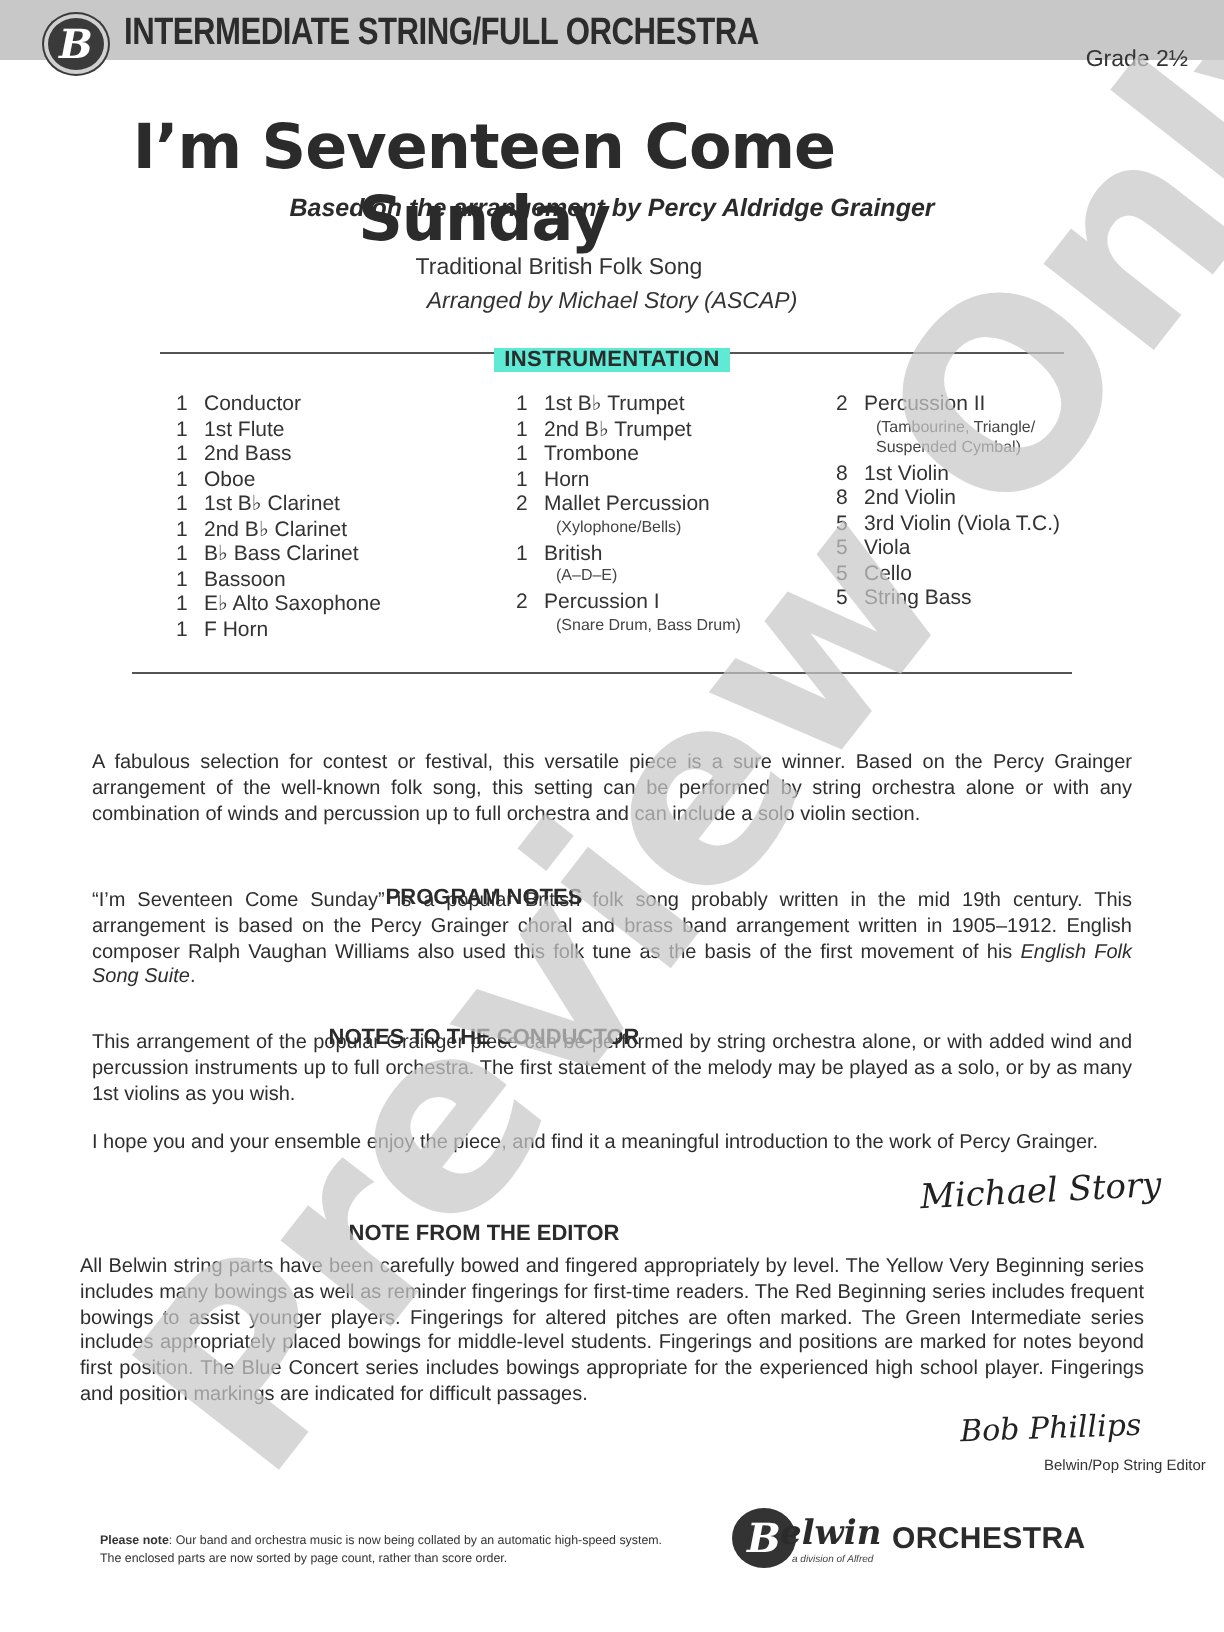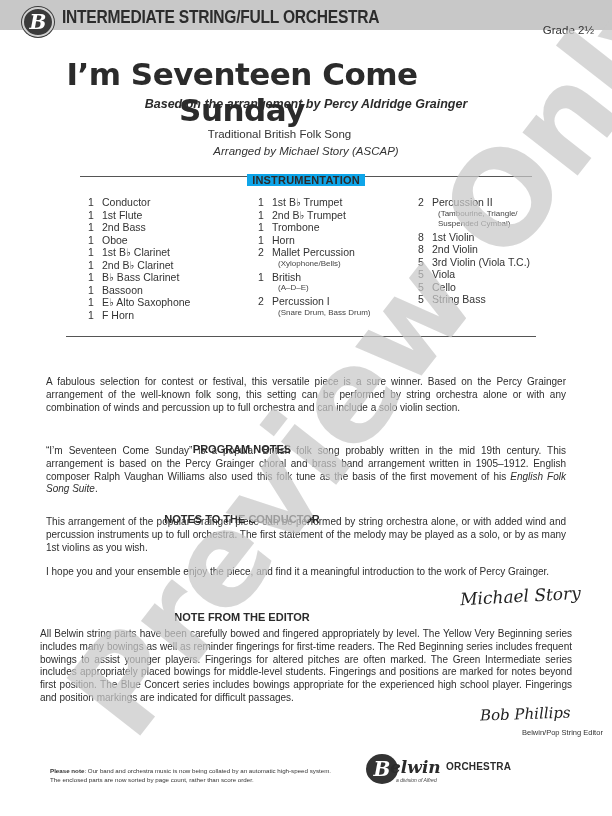--- a/index.html
+++ b/index.html
@@ -45,21 +45,21 @@
       font-style: italic; font-size: 11.5px; color: #333;
     }
 
     .instr-rule {
       position: absolute; left: 80px; width: 452px; top: 176px; height: 1px; background: #555;
     }
     .instr-heading {
       position: absolute; left: 0; width: 612px; top: 170px; text-align: center;
     }
     .instr-heading span {
-      background: #0ea5e9; padding: 0 5px; font-weight: bold; font-size: 11px; color: #2b2b2b; letter-spacing: 0.2px;
+      background: #5eead4; padding: 0 5px; font-weight: bold; font-size: 11px; color: #2b2b2b; letter-spacing: 0.2px;
     }
     .instr-col { position: absolute; top: 196px; font-size: 10.5px; color: #333; line-height: 12.5px; }
     .instr-col.c1 { left: 88px; }
     .instr-col.c2 { left: 258px; }
     .instr-col.c3 { left: 418px; }
     .instr-row { display: flex; }
     .instr-row .qty { width: 14px; flex: none; }
     .instr-row .name { white-space: nowrap; }
     .instr-sub { font-size: 8px; line-height: 10px; padding-left: 20px; white-space: nowrap; color: #444; }
     .bottom-rule {
@@ -93,21 +93,21 @@
       position: absolute; left: 0; top: 0; width: 32px; height: 30px; border-radius: 50%;
       background: #333; color: #fff; font-family: "DejaVu Serif", serif; font-style: italic; font-weight: bold;
       font-size: 20px; line-height: 30px; text-align: center;
     }
     .brand-script {
       position: absolute; left: 24px; top: 3px; font-family: "DejaVu Serif", serif; font-style: italic; font-weight: bold;
       font-size: 17px; color: #2b2b2b;
     }
     .brand-word {
       position: absolute; left: 80px; top: 7px; font-family: "Liberation Sans", sans-serif; font-weight: bold;
-      font-size: 10px; color: #2b2b2b; letter-spacing: 0.2px;
+      font-size: 15px; color: #2b2b2b; letter-spacing: 0.2px;
     }
     .brand-sub {
       position: absolute; left: 30px; top: 23px; font-size: 5px; font-style: italic; color: #444;
     }
 
     .watermark {
       position: absolute; left: -40px; top: 370px; width: 720px; text-align: center;
       font-family: "DejaVu Sans", sans-serif; font-weight: bold; font-size: 128px; color: rgba(200,200,200,0.72);
       transform: rotate(-52deg); transform-origin: center center; white-space: nowrap; pointer-events: none;
       letter-spacing: -2px; line-height: 1;

